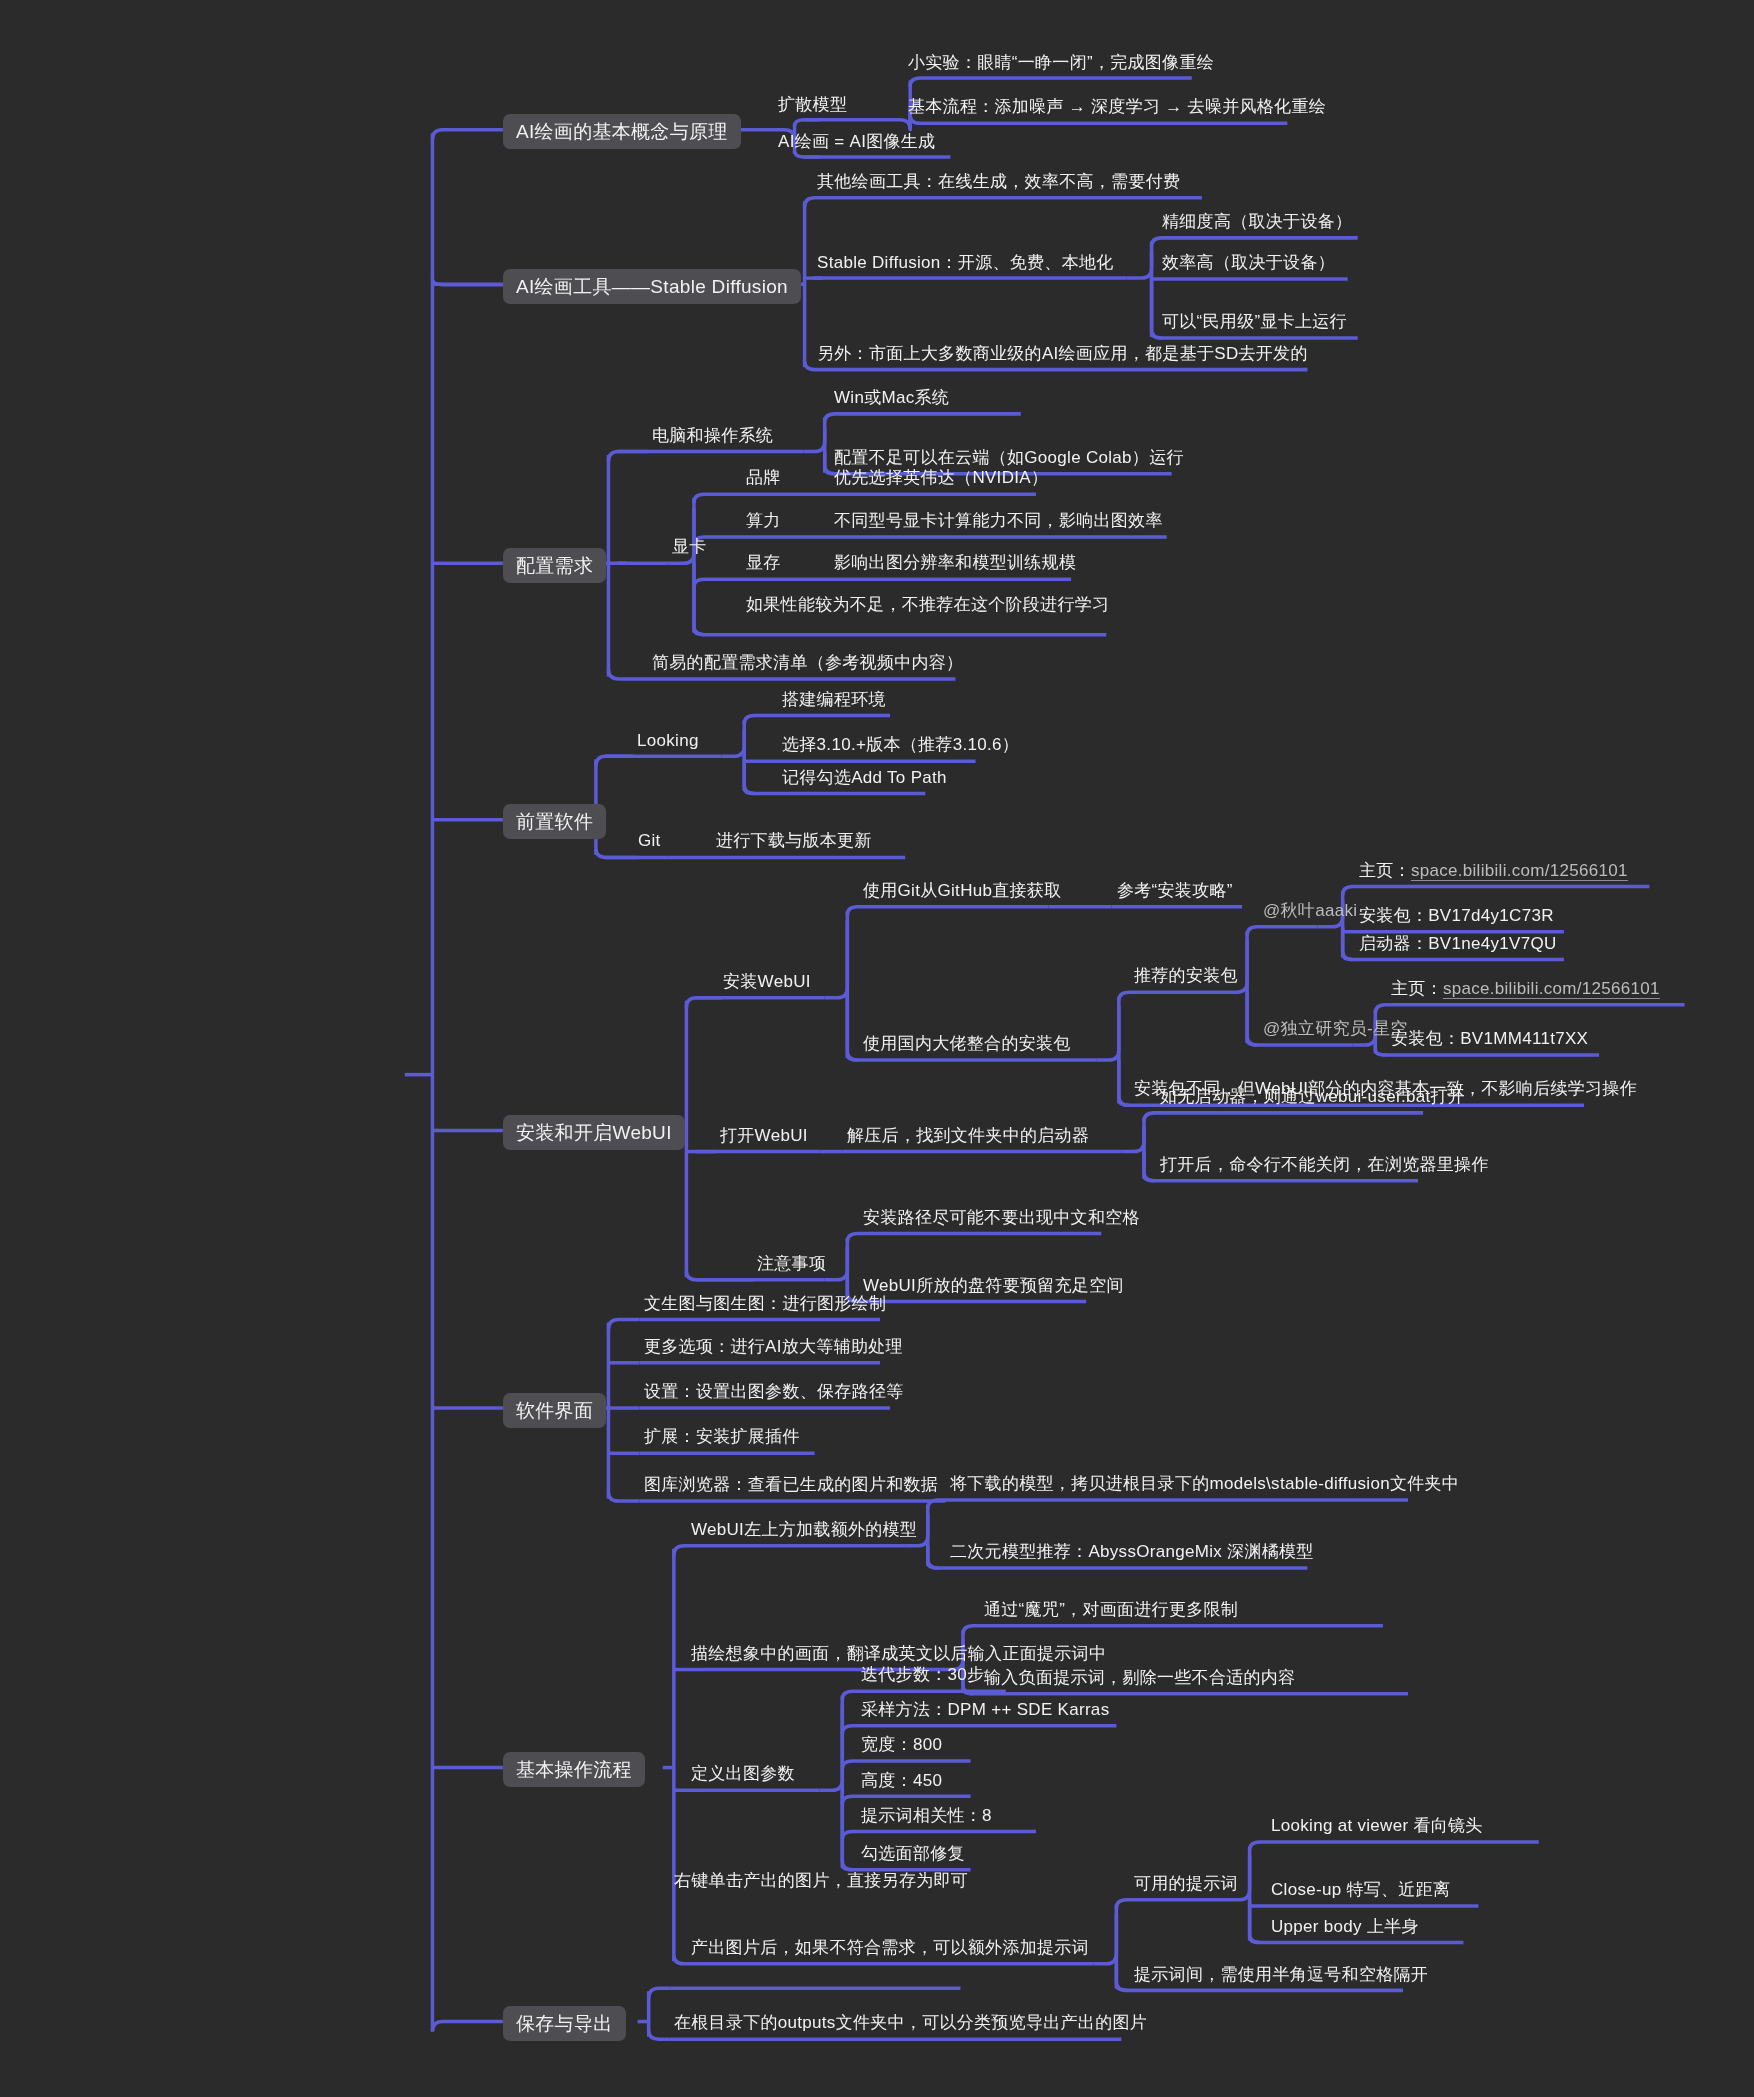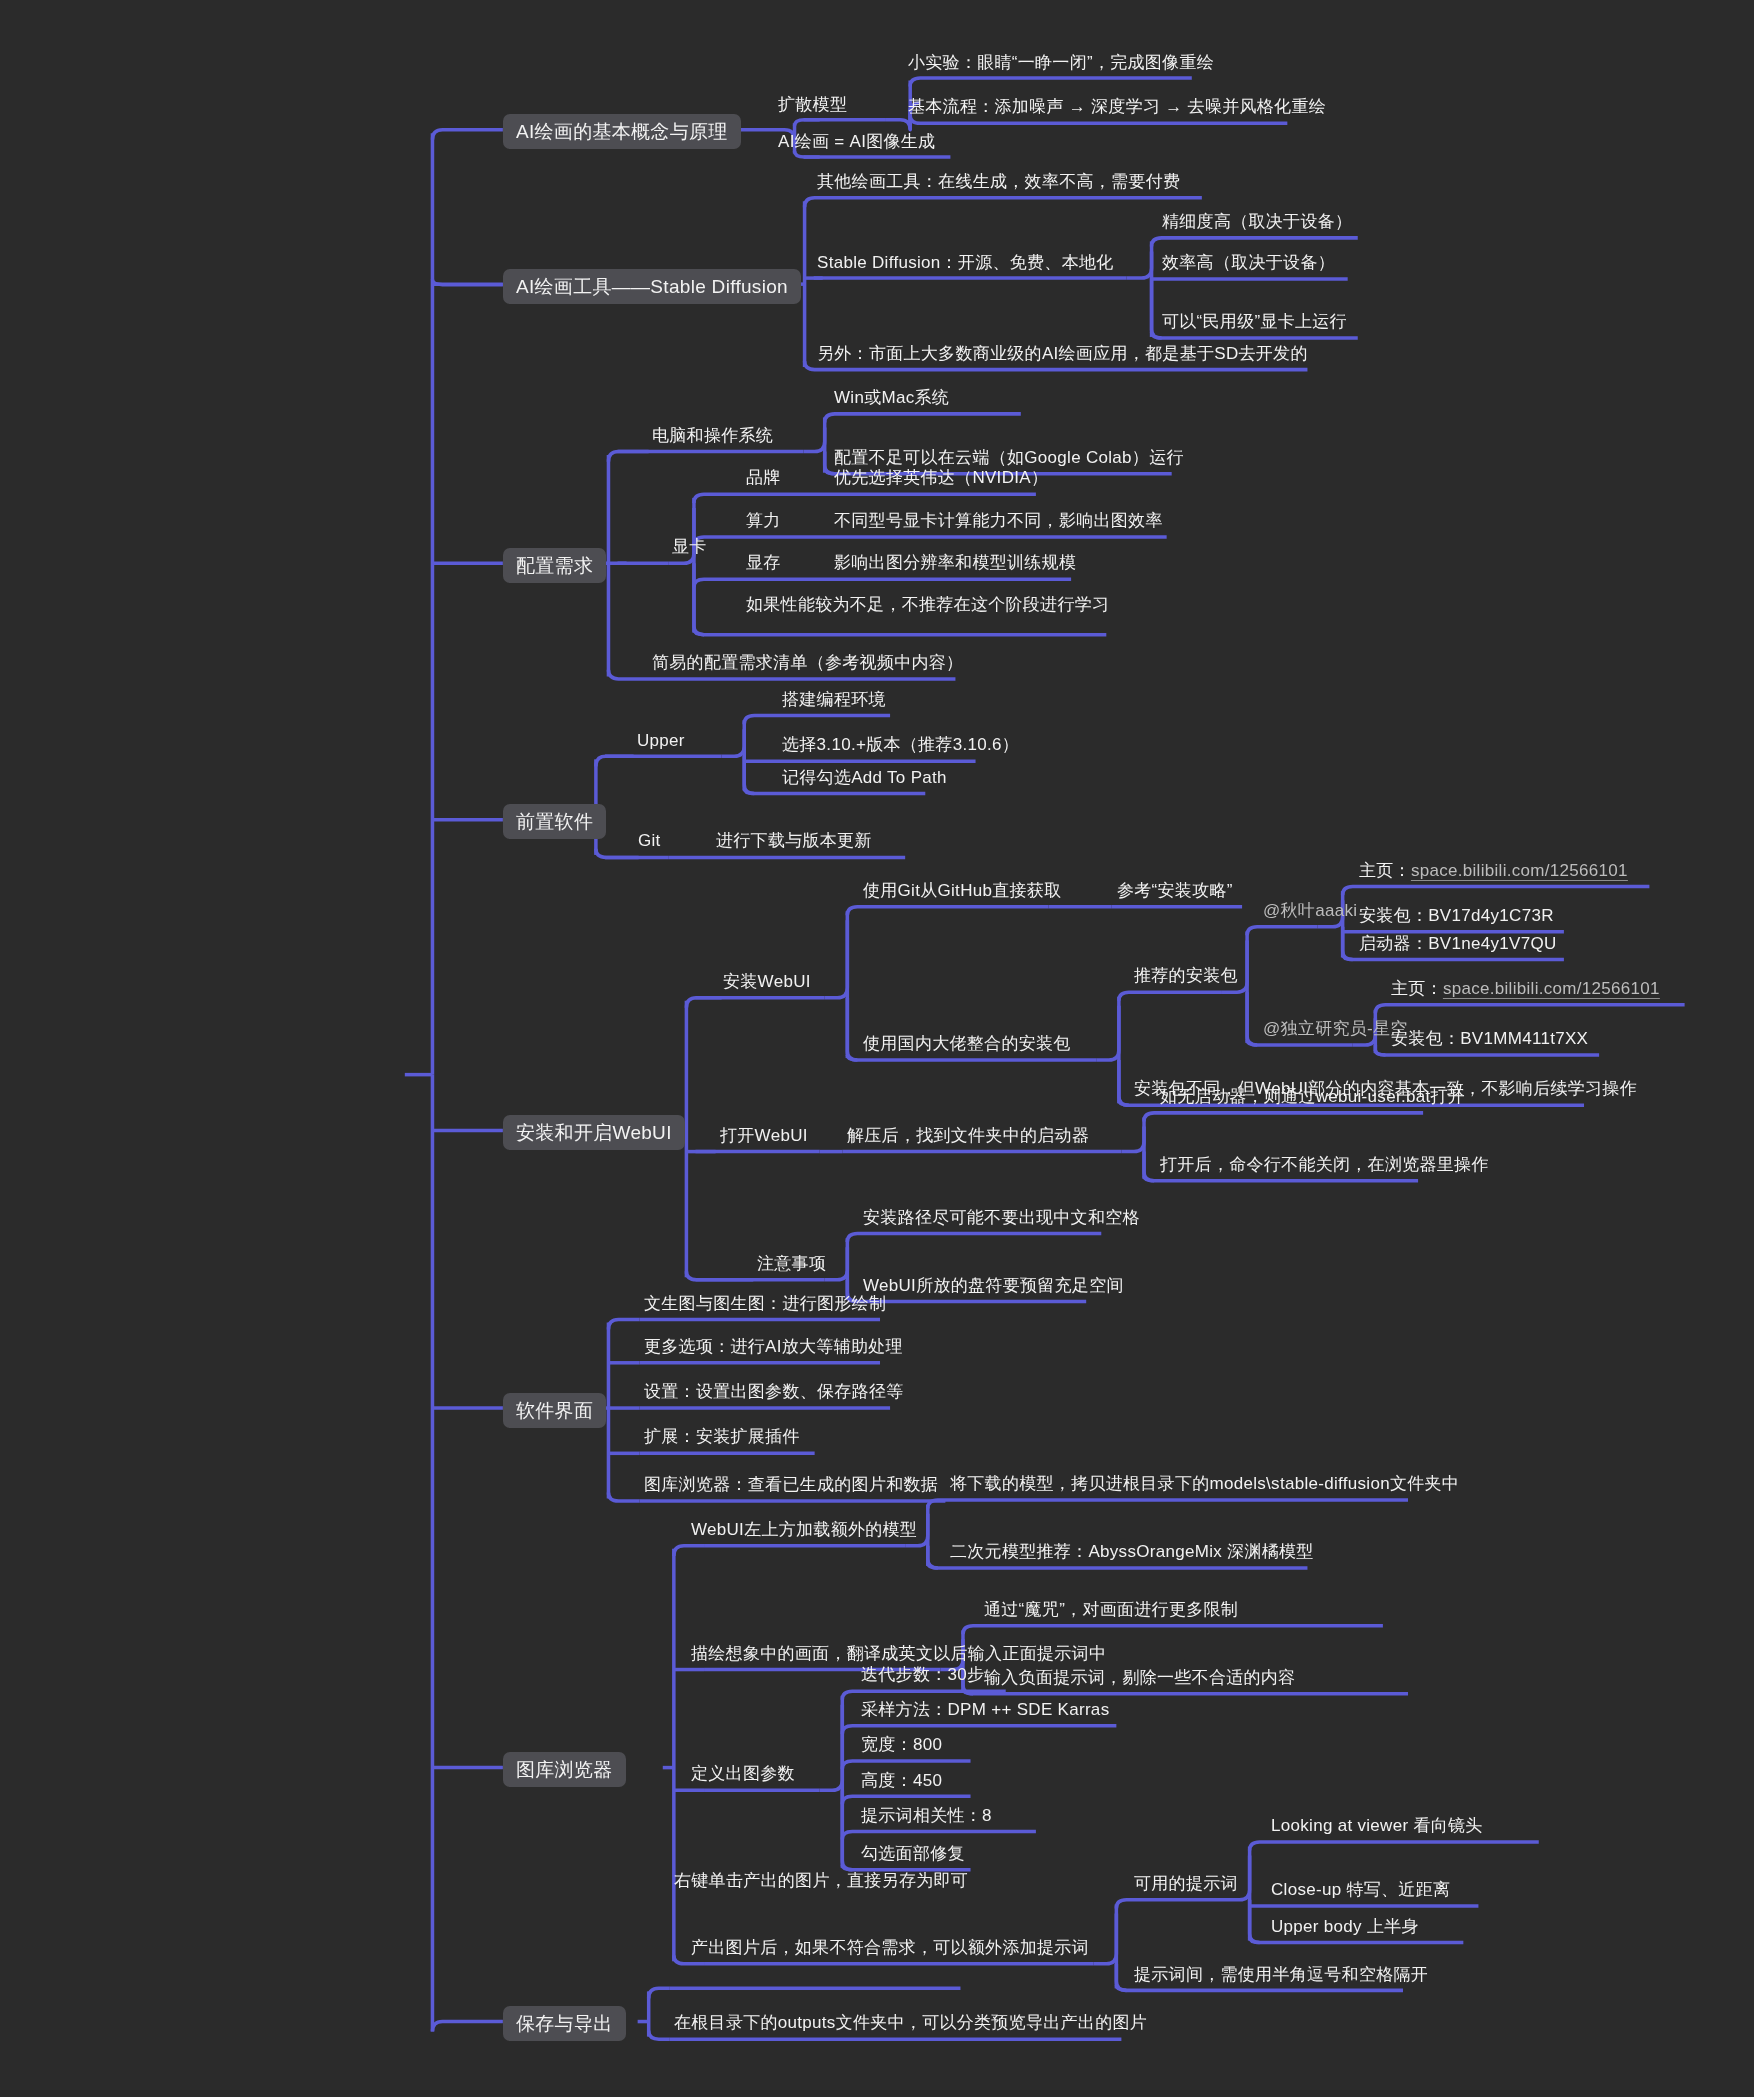--- a/index.html
+++ b/index.html
@@ -278,21 +278,21 @@
   <div class="node branch" style="left:503px; top:269px;">AI绘画工具——Stable Diffusion</div>
 
   <div class="node branch" style="left:503px; top:548px;">配置需求</div>
 
   <div class="node branch" style="left:503px; top:804px;text-align:right;">前置软件</div>
 
   <div class="node branch" style="left:503px; top:1115px;">安装和开启WebUI</div>
 
   <div class="node branch" style="left:503px; top:1393px;">软件界面</div>
 
-  <div class="node branch" style="left:503px; top:1752px;">图库浏览器</div>
+  <div class="node branch" style="left:503px; top:1752px;">基本操作流程</div>
 
   <div class="node branch" style="left:503px; top:2006px;">保存与导出</div>
 
   <div class="node leaf" style="left:775px; top:96px;">扩散模型</div>
   <div class="node leaf" style="left:905px; top:54px;">小实验：眼睛“一睁一闭”，完成图像重绘</div>
   <div class="node leaf" style="left:905px; top:98px;">基本流程：添加噪声 → 深度学习 → 去噪并风格化重绘</div>
   <div class="node leaf" style="left:775px; top:133px;">AI绘画 = AI图像生成</div>
 
   <div class="node leaf" style="left:814px; top:173px;">其他绘画工具：在线生成，效率不高，需要付费</div>
   <div class="node leaf" style="left:814px; top:254px;">Stable Diffusion：开源、免费、本地化</div>
@@ -313,21 +313,21 @@
   <div class="node leaf" style="left:743px; top:512px;">算力</div>
   <div class="node leaf" style="left:831px; top:512px;">不同型号显卡计算能力不同，影响出图效率</div>
 
   <div class="node leaf" style="left:743px; top:554px;">显存</div>
   <div class="node leaf" style="left:831px; top:554px;">影响出图分辨率和模型训练规模</div>
 
   <div class="node leaf" style="left:743px; top:596px;">如果性能较为不足，不推荐在这个阶段进行学习</div>
 
   <div class="node leaf" style="left:649px; top:654px;">简易的配置需求清单（参考视频中内容）</div>
 
-  <div class="node leaf" style="left:634px; top:732px;">Upper</div>
+  <div class="node leaf" style="left:634px; top:732px;">Looking</div>
   <div class="node leaf" style="left:779px; top:691px;">搭建编程环境</div>
   <div class="node leaf" style="left:779px; top:736px;">选择3.10.+版本（推荐3.10.6）</div>
   <div class="node leaf" style="left:779px; top:769px;">记得勾选Add To Path</div>
   <div class="node leaf" style="left:635px; top:832px;">Git</div>
   <div class="node leaf" style="left:693px; top:832px;margin-left:20px;">进行下载与版本更新</div>
 
   <div class="node leaf" style="left:720px; top:973px;">安装WebUI</div>
   <div class="node leaf" style="left:860px; top:882px;">使用Git从GitHub直接获取</div>
   <div class="node leaf" style="left:1114px; top:882px;">参考“安装攻略”</div>
   <div class="node leaf" style="left:860px; top:1035px;">使用国内大佬整合的安装包</div>

